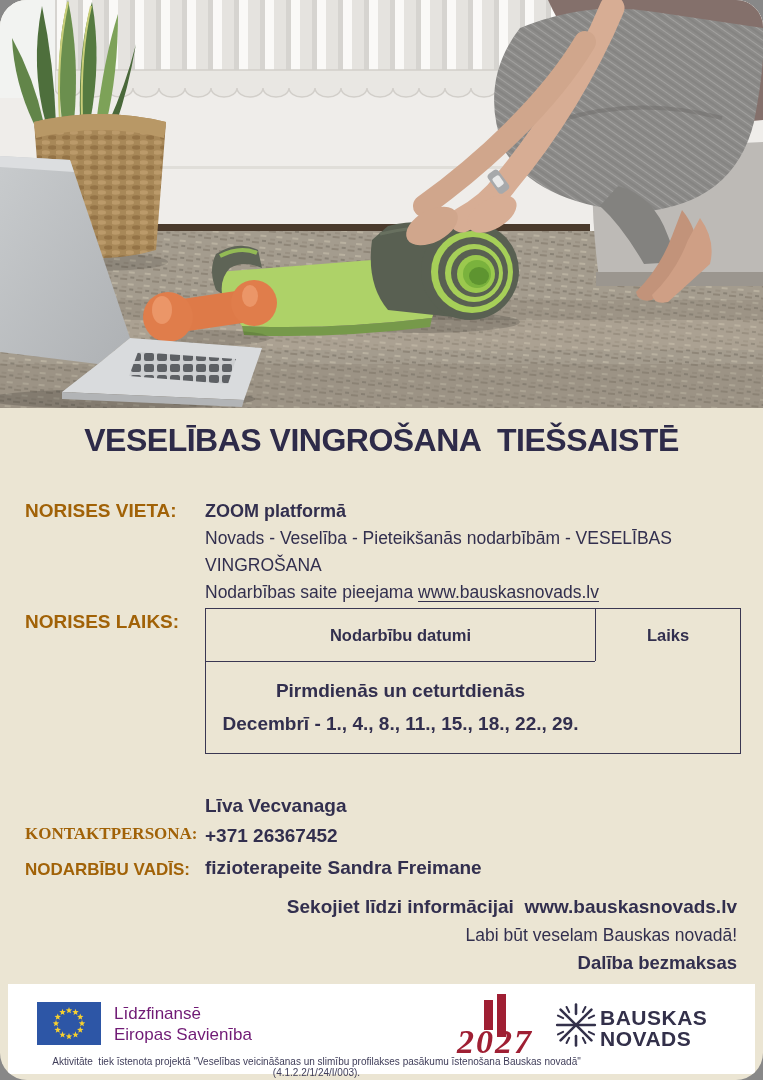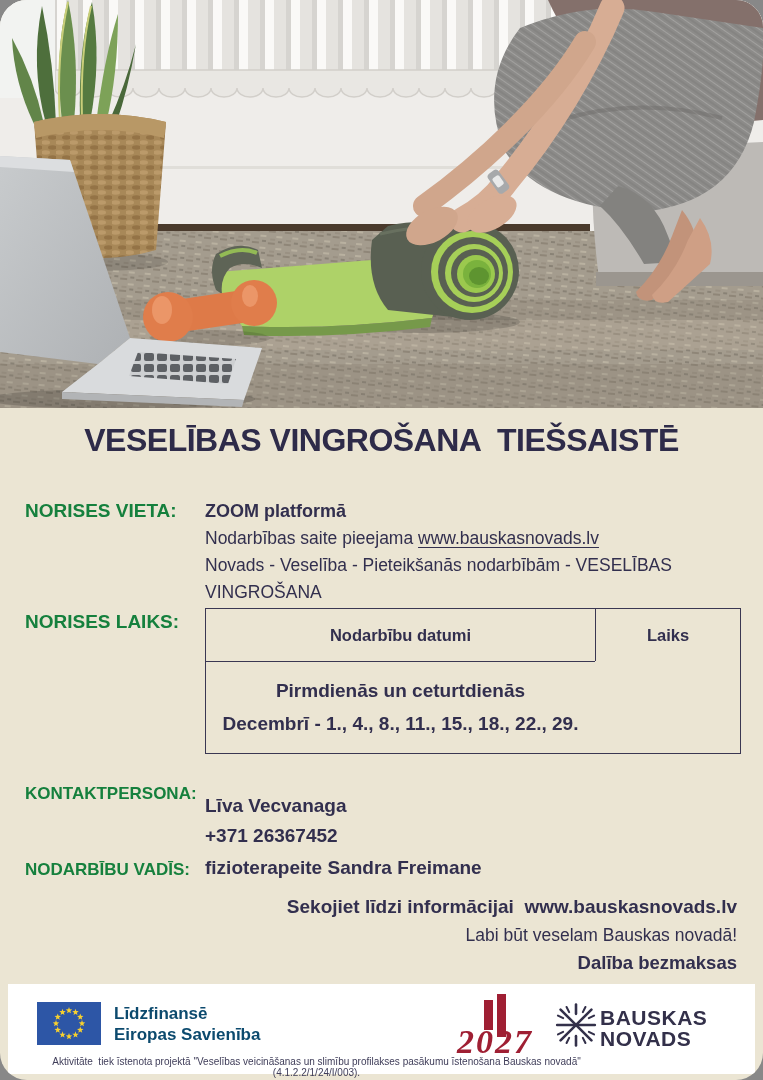--- a/index.html
+++ b/index.html
@@ -13,24 +13,24 @@
   
   .hero { position:absolute; left:0; top:0; width:763px; height:408px; }
 
   
   .title {
     position:absolute; left:0; top:422px; width:763px; margin:0;
     text-align:center; font-size:32px; font-weight:bold; letter-spacing:-0.5px;
     color:#2e2b49;
   }
 
-  .label { position:absolute; left:25px; font-weight:bold; color:#15803d; }
+  .label { position:absolute; left:25px; font-weight:bold; color:#a16207; }
   .label-vieta  { top:500px; font-size:19px; }
   .label-laiks  { top:611px; font-size:19px; }
-  .label-kontakt{ top:784px; font-size:17px; }
+  .label-kontakt{ top:824px; font-size:17px;font-family:Liberation Serif, serif; }
   .label-vadis  { top:860px; font-size:17px; }
 
   .vieta-content { position:absolute; left:205px; top:498px; width:540px; font-size:17.5px; line-height:27px; }
   .vieta-content .platform { font-weight:bold; font-size:18px; }
   .vieta-content a.link { color:#322f4e; text-decoration:underline; text-underline-offset:3px; cursor:pointer; }
 
   
   .schedule {
     position:absolute; left:205px; top:608px; width:536px;
     border:1.6px solid #3a3752; display:grid;
@@ -48,21 +48,21 @@
   .vadis-content   { position:absolute; left:205px; top:857px; font-weight:bold; font-size:19px; }
 
   .outro { position:absolute; right:26px; top:896px; text-align:right; }
   .outro .follow { font-weight:bold; font-size:19px; }
   .outro .slogan { font-size:17.5px; margin-top:7px; }
   .outro .free   { font-weight:bold; font-size:18.5px; margin-top:6px; }
 
   
   .footer { position:absolute; left:8px; top:984px; width:747px; height:90px; background:#ffffff; }
   .eu-logo { position:absolute; left:29px; top:18px; display:flex; align-items:center; gap:13px; }
-  .eu-text { color:#0c4a6e; font-weight:bold; font-size:17px; line-height:21px; }
+  .eu-text { color:#701a75; font-weight:normal; font-size:17px; line-height:21px; }
   .nap-logo { position:absolute; left:428px; top:10px;font-style:italic; }
   .bn-logo { position:absolute; left:544px; top:17px; display:flex; align-items:flex-end; }
   .bn-text { color:#33304a; font-weight:bold; font-size:21px; line-height:21px; letter-spacing:0.5px; }
   .disclaimer {
     position:absolute; left:0; top:72px; width:617px; text-align:center;
     font-size:10px; color:#3f3d59;
   }
 </style>
 </head>
 <body>
@@ -197,22 +197,22 @@
         <path d="M62,392 L244,400 L242,407 L62,399 Z" fill="#b2b4b6"></path>
       </g>
     </svg>
   </div>
 
   <h1 class="title pre">VESELĪBAS VINGROŠANA  TIEŠSAISTĒ</h1>
 
   <div class="label label-vieta">NORISES VIETA:</div>
   <div class="vieta-content">
     <div class="platform">ZOOM platformā</div>
+    <div>Novads - Veselība - Pieteikšanās nodarbībām - VESELĪBAS VINGROŠANA</div>
     <div><span>Nodarbības saite pieejama </span><a class="link">www.bauskasnovads.lv</a></div>
-    <div>Novads - Veselība - Pieteikšanās nodarbībām - VESELĪBAS VINGROŠANA</div>
   </div>
 
   <div class="label label-laiks">NORISES LAIKS:</div>
   <div class="schedule">
     <div class="cell head">Nodarbību datumi</div>
     <div class="cell head colr">Laiks</div>
     <div class="cell body">
       <div class="days">Pirmdienās un ceturtdienās</div>
       <div class="dates">Decembrī - 1., 4., 8., 11., 15., 18., 22., 29.</div>
     </div>

